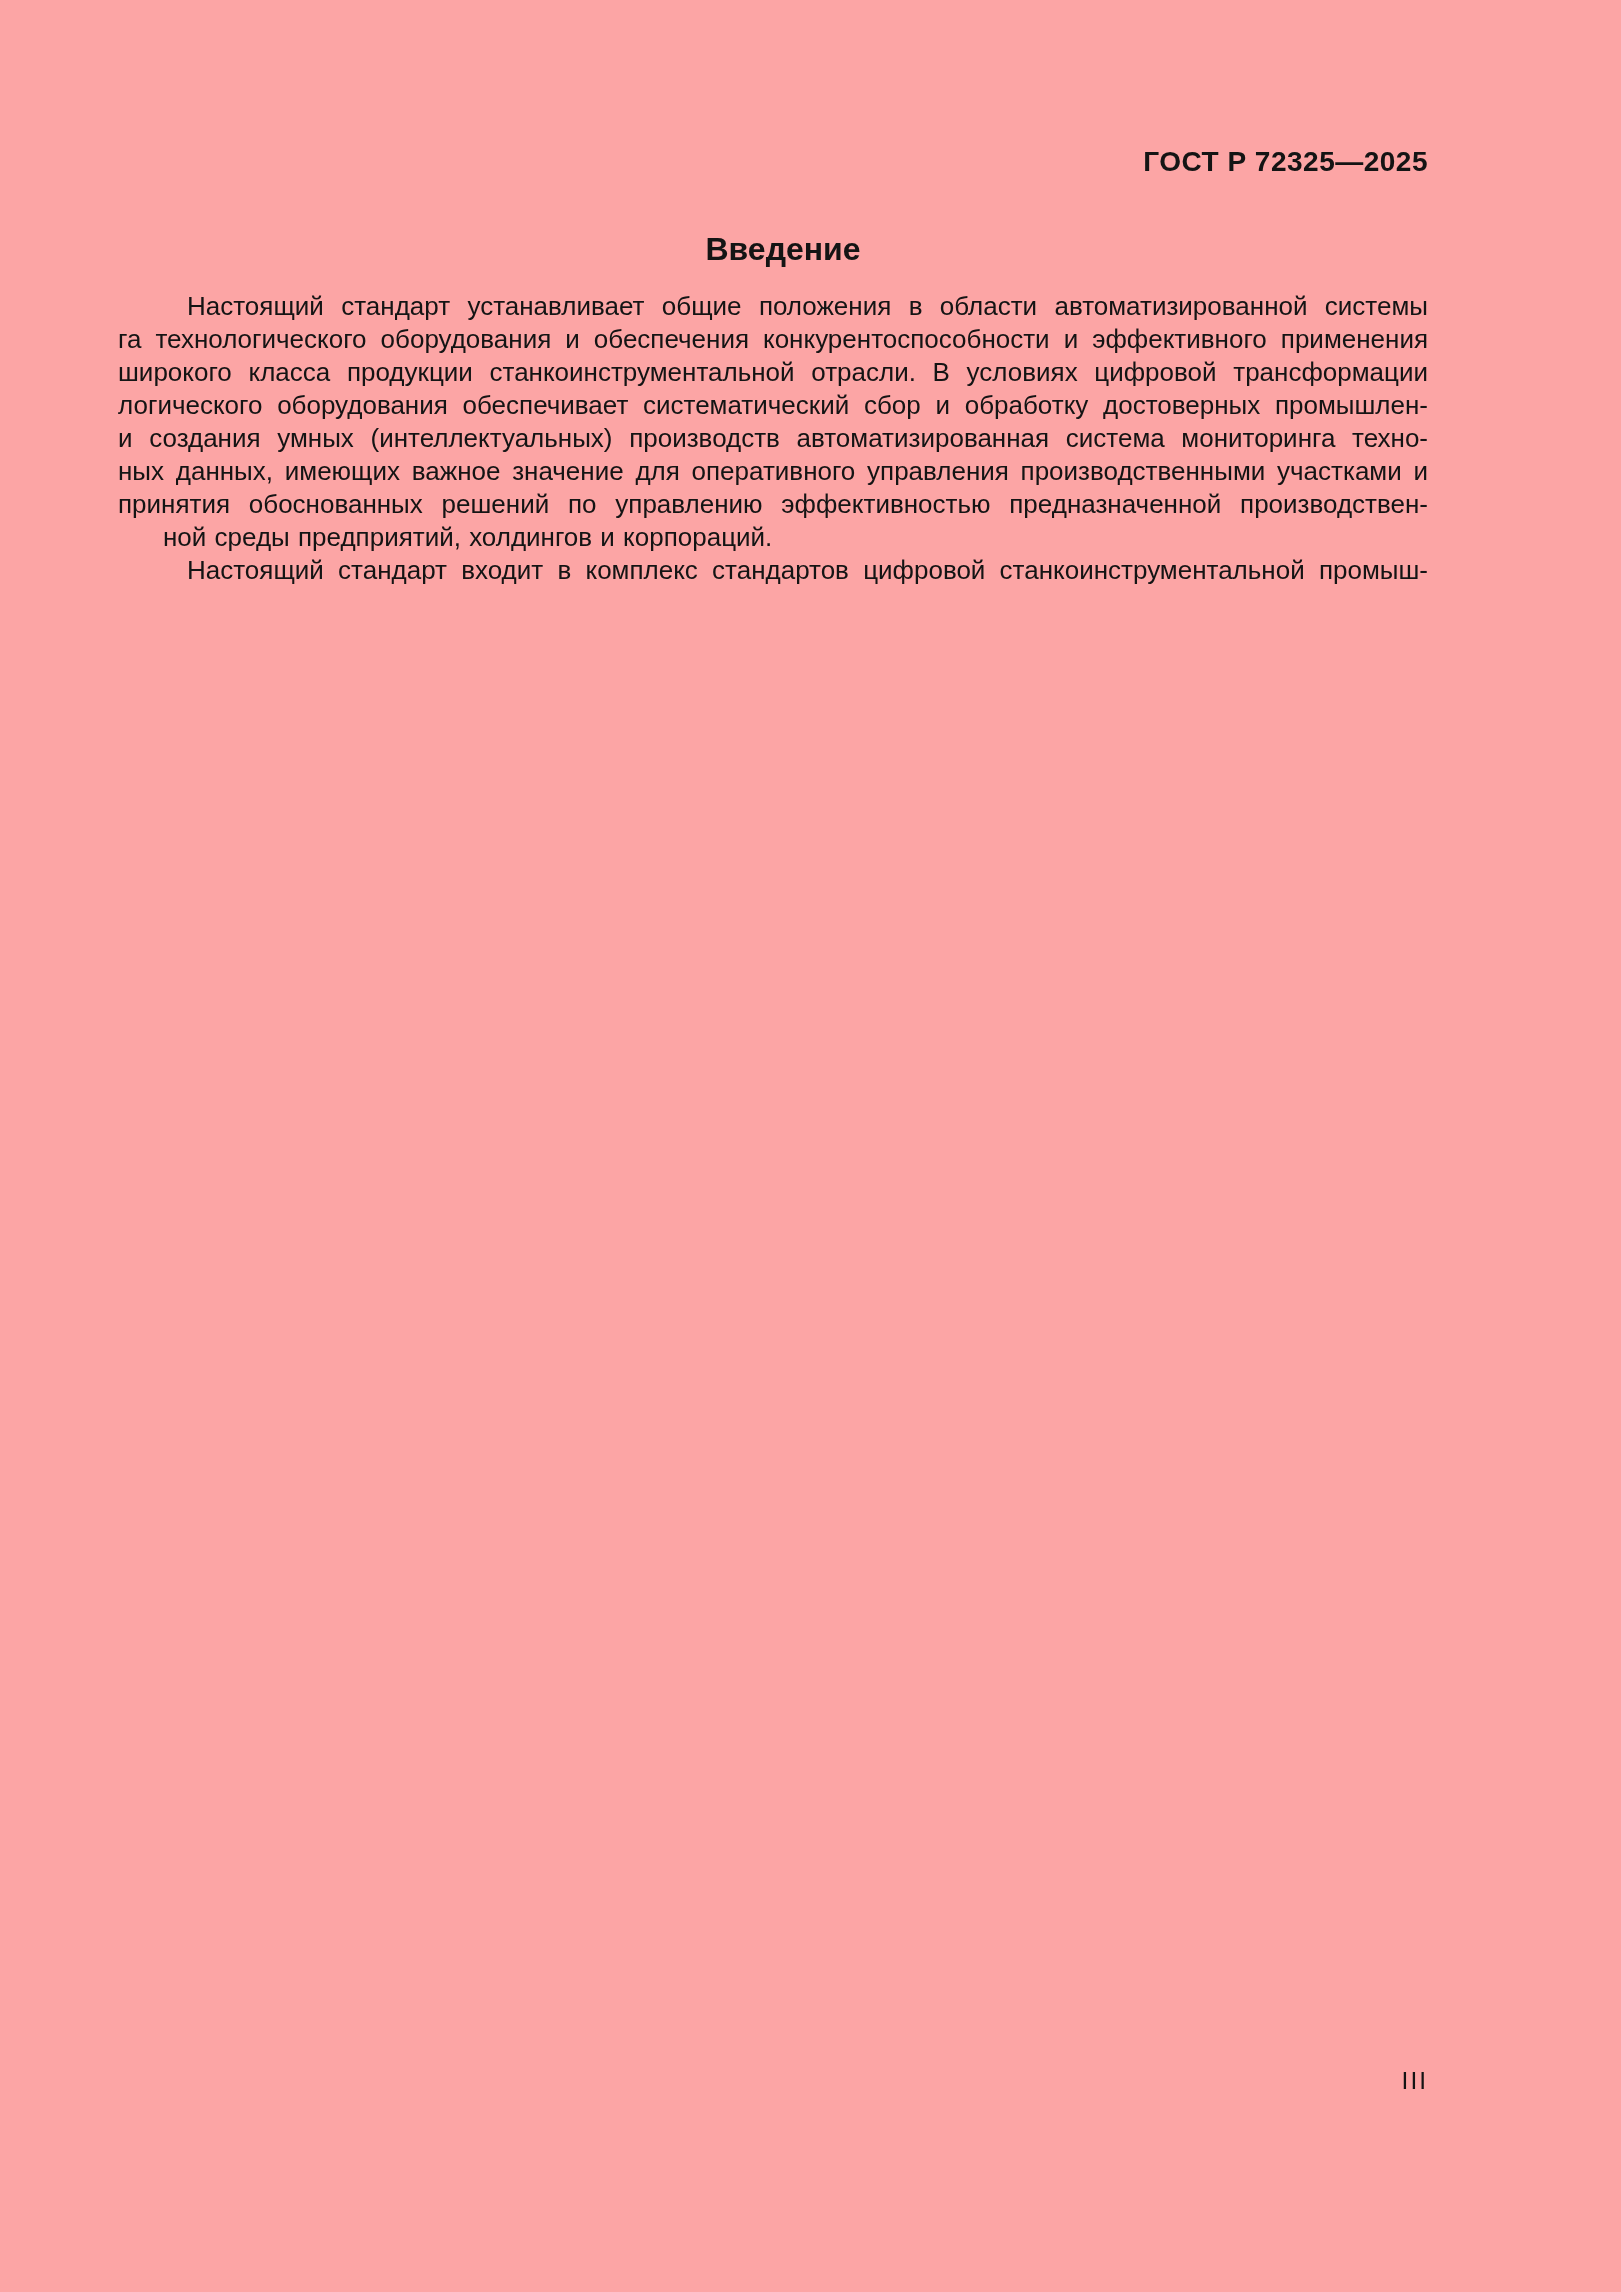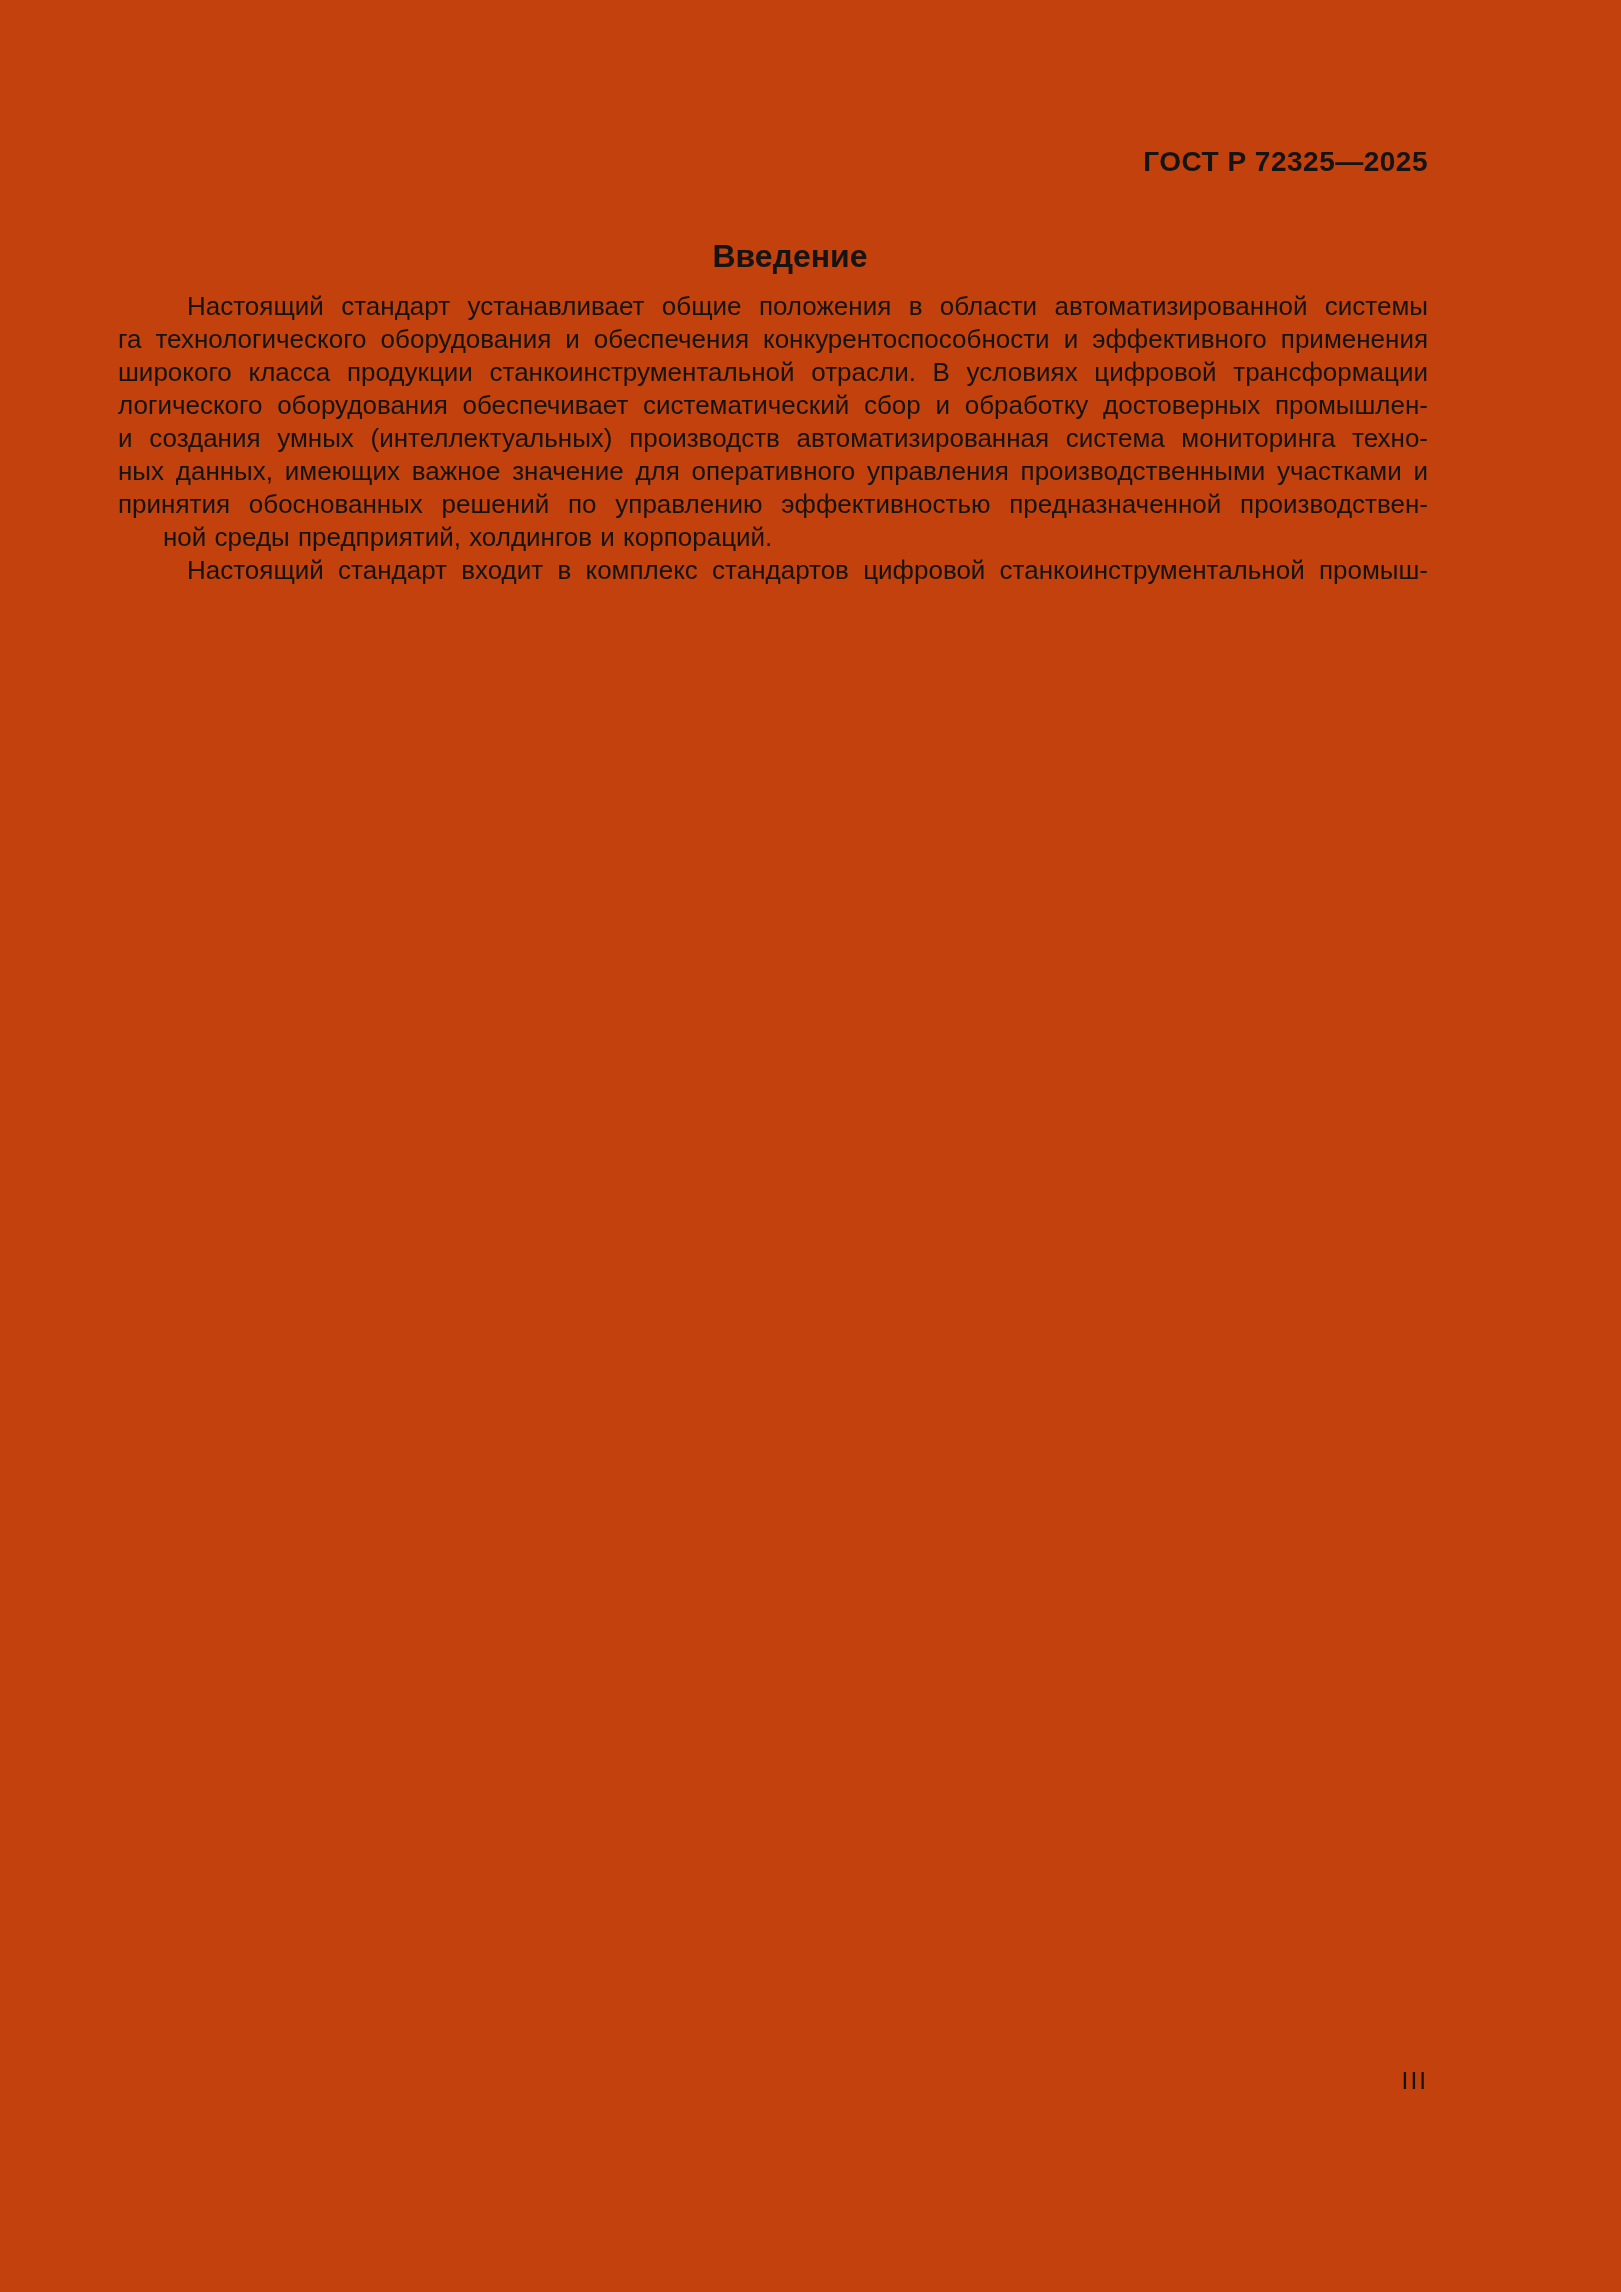--- a/index.html
+++ b/index.html
@@ -4,41 +4,41 @@
 <style>
   html, body {
     margin: 0;
     padding: 0;
     background: #e8e8e8;
   }
   .page {
     position: relative;
     width: 1621px;
     height: 2293px;
-    background: #c2410c;
+    background: #fca5a5;
     font-family: "Liberation Sans", sans-serif;
     color: #141414;
     margin: 0 auto;
     overflow: hidden;
   }
   .doc-code {
     position: absolute;
     top: 146px;
     right: 193px;
     font-size: 28px;
     font-weight: 700;
     letter-spacing: 0.5px;
     white-space: nowrap;
   }
   .doc-title {
     position: absolute;
     top: 221px;
     left: 118px;
     width: 1310px;
-    margin: 17px;
+    margin: 10px;
     text-align: center;
     font-size: 32px;
     font-weight: 700;
   }
   .doc-body {
     position: absolute;
     top: 290px;
     left: 118px;
     width: 1310px;
     font-size: 26px;

